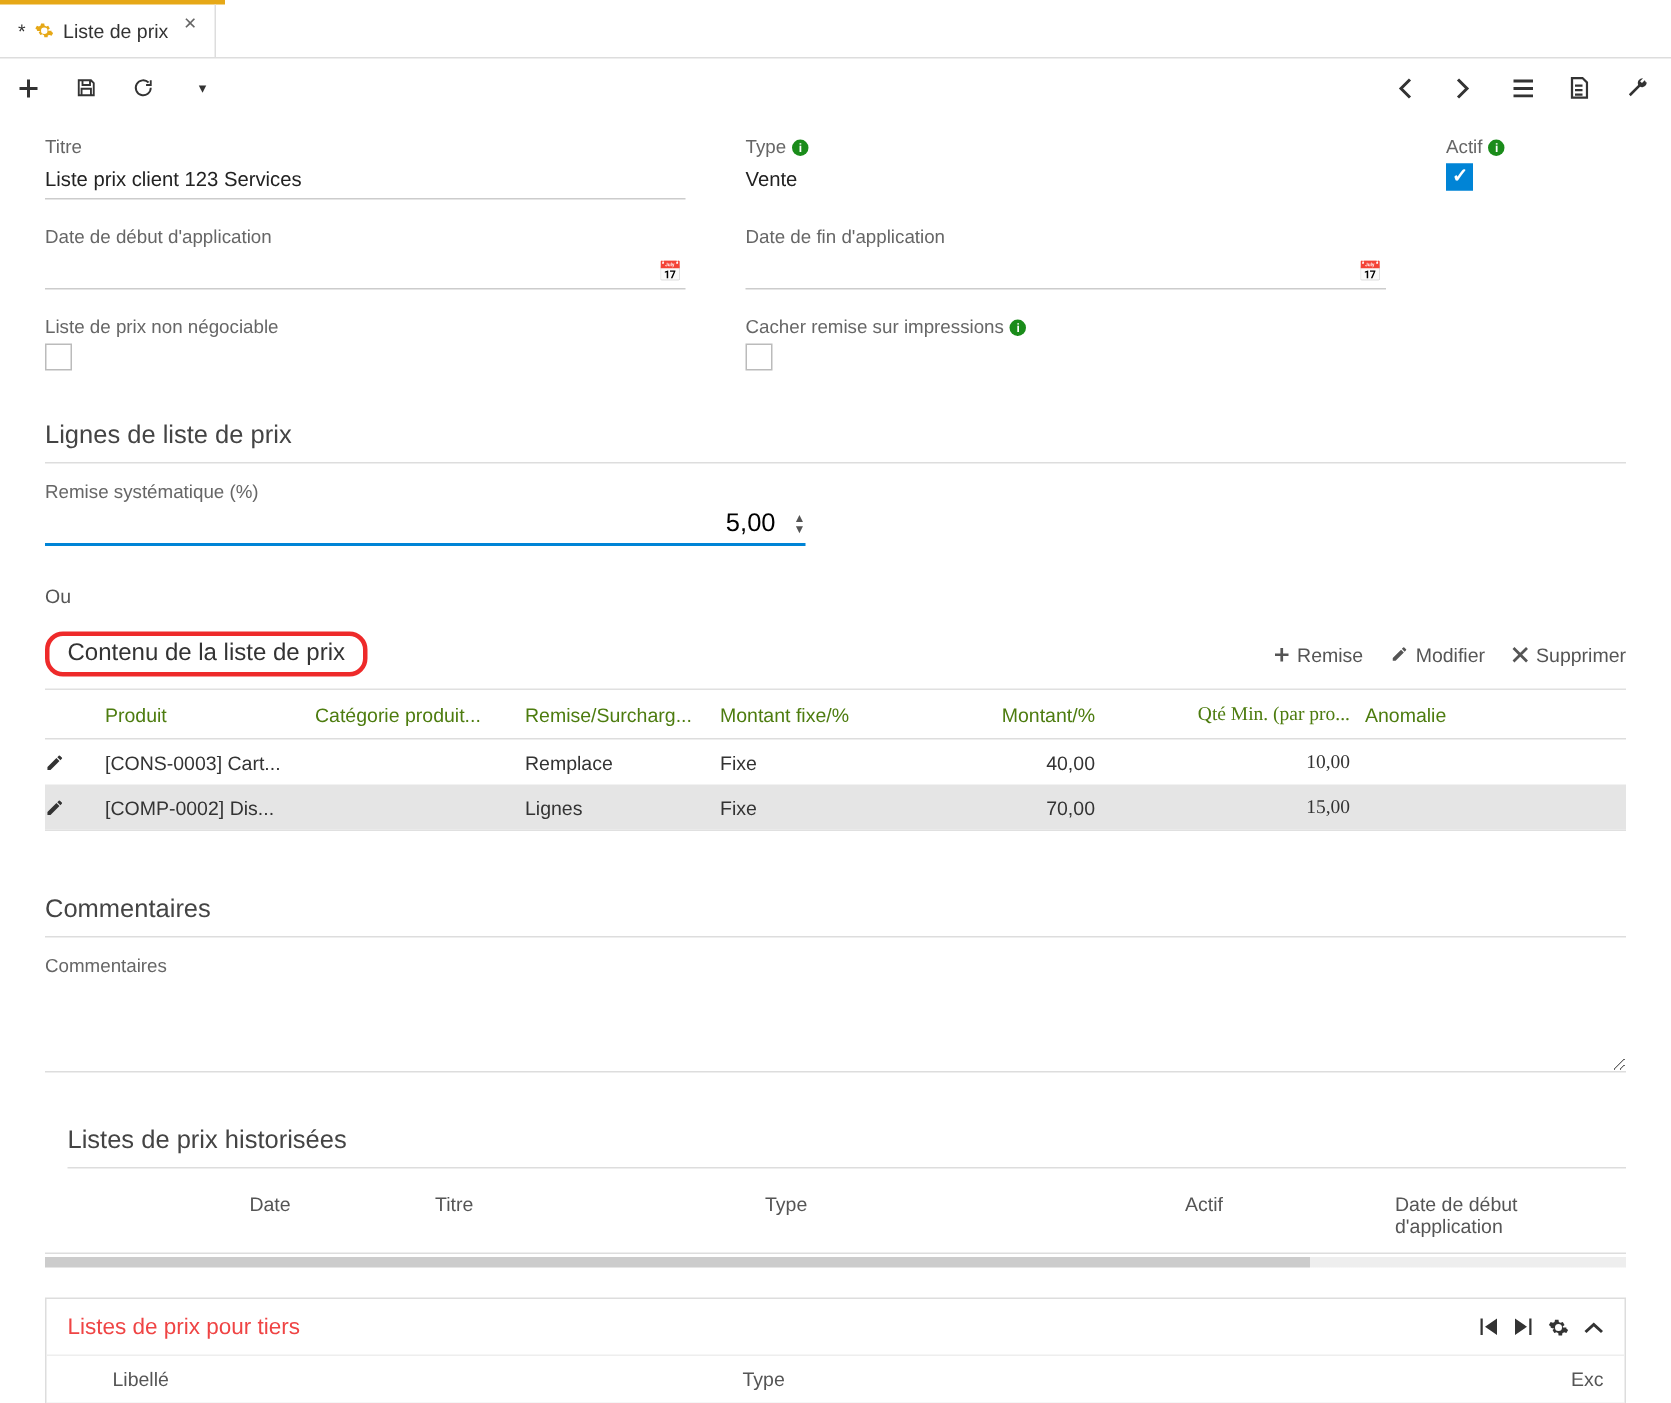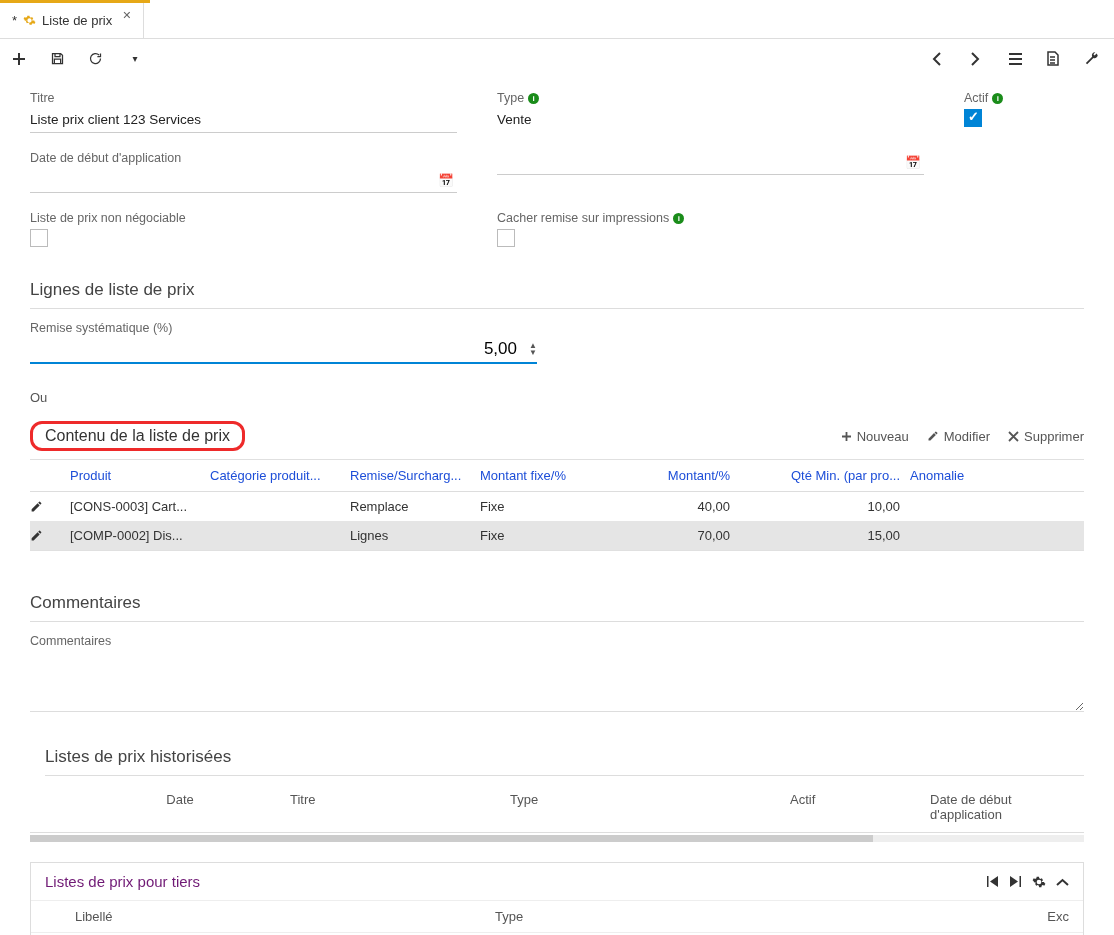--- a/index.html
+++ b/index.html
@@ -42,48 +42,48 @@
 
 .ou-line { font-size: 13px; color: #555; margin: 8px 0 16px 0; }
 
 .panel-header { display: flex; justify-content: space-between; align-items: center; margin-bottom: 8px; }
 .panel-title { font-size: 16px; font-weight: 500; color: #333; border: 3px solid #ee2a2a; border-radius: 12px; padding: 3px 12px; display: inline-block; }
 .panel-actions { display: flex; gap: 18px; }
 .panel-action { display: flex; align-items: center; gap: 5px; color: #555; cursor: pointer; font-size: 13px; }
 
 .grid { width: 100%; border: 1px solid #e0e0e0; border-left: none; border-right: none; }
 .grid-header, .grid-row { display: flex; align-items: center; font-size: 13px; }
-.grid-header { border-bottom: 1px solid #ddd; color: #1d4ed8; padding: 8px 0; }
+.grid-header { border-bottom: 1px solid #ddd; color: #4d7c0f; padding: 8px 0; }
 .grid-row { padding: 7px 0; }
 .grid-row.alt { background: #e5e5e5; }
 .gc-edit { width: 40px; text-align: center; }
 .gc-produit { width: 140px; }
 .gc-categorie { width: 140px; }
 .gc-remise { width: 130px; }
 .gc-montfix { width: 130px; }
 .gc-montant { width: 150px; text-align: right; padding-right: 30px; }
-.gc-qte { width: 150px; text-align: right; padding-right: 10px; }
+.gc-qte { width: 150px; text-align: right; padding-right: 10px; font-family: Liberation Serif, serif; }
 .gc-anomalie { flex: 1; }
 .pencil { color: #444; cursor: pointer; }
 
 .comments-area { width: 100%; min-height: 60px; border: 1px solid #ddd; border-left: none; border-top: none; border-right: none; resize: vertical; outline: none; font-family: inherit; font-size: 13px; padding: 4px 0; }
 
 .hist-grid { width: 100%; }
 .hist-header { display: flex; padding: 10px 0; color: #555; font-size: 13px; border-bottom: 1px solid #ddd; }
 .hc-pad { width: 40px; }
 .hc-date { width: 220px; text-align: center; }
 .hc-titre { width: 220px; }
 .hc-type { width: 280px; }
 .hc-actif { width: 140px; }
 .hc-debut { flex: 1; }
 .hist-scrub { height: 7px; background: linear-gradient(to right, #ccc 0%, #ccc 80%, #eee 80%); margin-top: 2px; }
 
 .tiers-panel { border: 1px solid #ddd; margin-top: 20px; }
 .tiers-header { display: flex; justify-content: space-between; align-items: center; padding: 10px 14px; }
-.tiers-title { font-size: 15px; color: #701a75; }
+.tiers-title { font-size: 15px; color: #ef4444; }
 .tiers-icons { display: flex; gap: 10px; align-items: center; color: #444; }
 .tiers-grid-header { display: flex; padding: 8px 14px; border-top: 1px solid #eee; border-bottom: 1px solid #eee; color: #555; font-size: 13px; }
 .tc-pad { width: 30px; }
 .tc-libelle { width: 420px; }
 .tc-type { flex: 1; }
 .tc-exc { width: 40px; text-align: right; }
 .tiers-body { min-height: 70px; }
 
 svg { display: block; }
 .svg-btn { cursor: pointer; }
@@ -187,20 +187,21 @@
     <div class="col">
       <div class="field">
         <div class="field-label">Date de début d'application</div>
         <div class="field-value">
             <span class="cal-icon">📅</span>
           </div>
       </div>
     </div>
     <div class="col">
       <div class="field">
+        <div class="field-label">Date de fin d'application</div>
         <div class="field-value">
             <span class="cal-icon">📅</span>
           </div>
       </div>
     </div>
     <div class="col-narrow"></div>
   </div>
 
   <div class="row">
     <div class="col">
@@ -241,21 +242,21 @@
 
   <div class="ou-line">Ou</div>
 
   <div class="panel-header">
     <span class="panel-title">Contenu de la liste de prix</span>
     <div class="panel-actions">
       <span class="panel-action">
           <svg width="11" height="11" viewBox="0 0 11 11">
             <path stroke="#555" stroke-width="1.8" d="M5.5 1v9M1 5.5h9"></path>
           </svg>
-          <span>Nouveau</span>
+          <span>Remise</span>
         </span>
       <span class="panel-action">
           <svg width="12" height="12" viewBox="0 0 24 24">
             <path fill="#555" d="M3 17.25V21h3.75L17.81 9.94l-3.75-3.75L3 17.25zM20.71 7.04a1 1 0 0 0 0-1.41l-2.34-2.34a1 1 0 0 0-1.41 0l-1.83 1.83 3.75 3.75 1.83-1.83z"></path>
           </svg>
           <span>Modifier</span>
         </span>
       <span class="panel-action">
           <svg width="11" height="11" viewBox="0 0 11 11">
             <path stroke="#555" stroke-width="1.8" d="M1 1l9 9M10 1l-9 9"></path>

